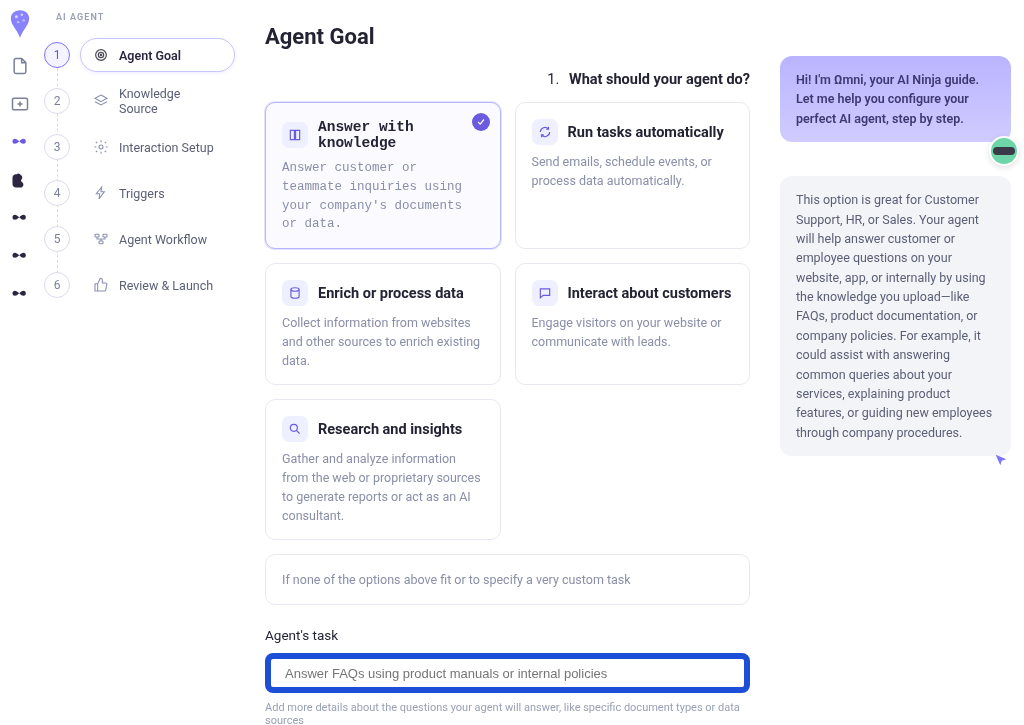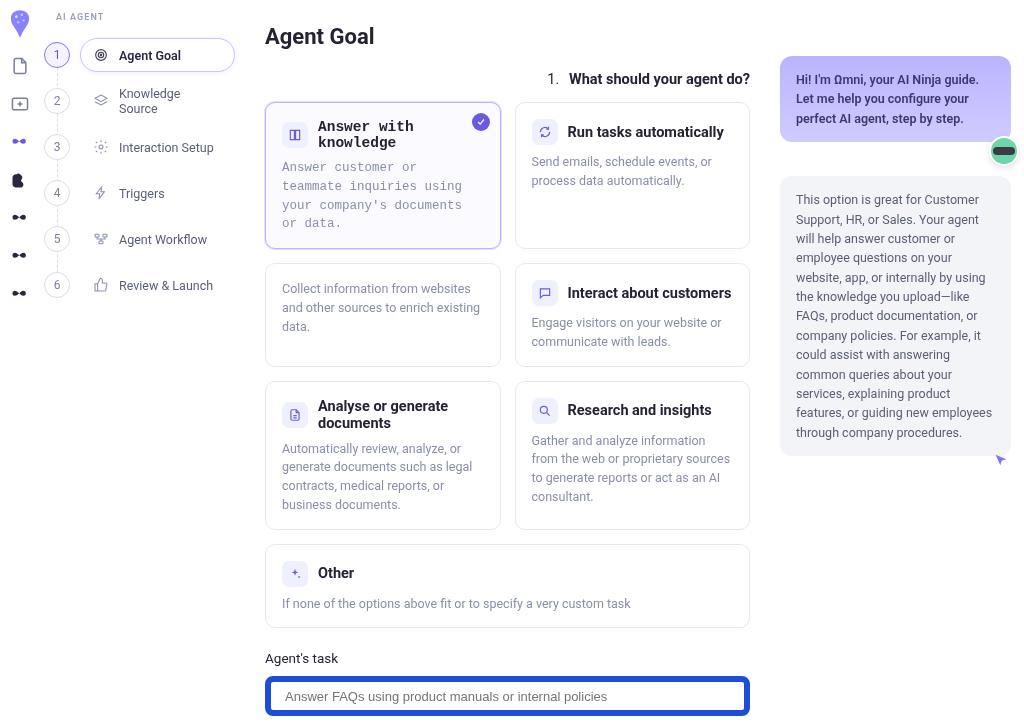--- a/index.html
+++ b/index.html
@@ -234,71 +234,59 @@
                 <path d="M4 12a8 8 0 0 1 14-5M20 12a8 8 0 0 1-14 5"></path>
                 <path d="M18 3v4h-4M6 21v-4h4"></path>
               </svg>
             </div>
           <div class="card-title">Run tasks automatically</div>
         </div>
         <div class="card-desc">Send emails, schedule events, or process data automatically.</div>
       </div>
 
       <div class="card">
+        <div class="card-head">
+          <div class="card-icon">
+              <svg width="14" height="14" viewBox="0 0 24 24" fill="none" stroke="currentColor" stroke-width="2">
+                <ellipse cx="12" cy="6" rx="7" ry="3"></ellipse>
+                <path d="M5 6v12c0 1.7 3.1 3 7 3s7-1.3 7-3V6"></path>
+              </svg>
+            </div>
+          <div class="card-title">Enrich or process data</div>
+        </div>
         <div class="card-desc">Collect information from websites and other sources to enrich existing data.</div>
       </div>
 
       <div class="card">
         <div class="card-head">
           <div class="card-icon">
               <svg width="14" height="14" viewBox="0 0 24 24" fill="none" stroke="currentColor" stroke-width="2">
                 <path d="M4 5h16v11H9l-5 4V5z"></path>
               </svg>
             </div>
           <div class="card-title">Interact about customers</div>
         </div>
         <div class="card-desc">Engage visitors on your website or communicate with leads.</div>
       </div>
 
-      <div class="card">
-        <div class="card-head">
-          <div class="card-icon">
-              <svg width="14" height="14" viewBox="0 0 24 24" fill="none" stroke="currentColor" stroke-width="2">
-                <path d="M14 3H7a2 2 0 0 0-2 2v14a2 2 0 0 0 2 2h10a2 2 0 0 0 2-2V8z"></path>
-                <path d="M14 3v5h5M9 13h6M9 17h6"></path>
-              </svg>
-            </div>
-          <div class="card-title">Analyse or generate documents</div>
-        </div>
-        <div class="card-desc">Automatically review, analyze, or generate documents such as legal contracts, medical reports, or business documents.</div>
-      </div>
 
       <div class="card">
         <div class="card-head">
           <div class="card-icon">
               <svg width="14" height="14" viewBox="0 0 24 24" fill="none" stroke="currentColor" stroke-width="2">
                 <circle cx="10" cy="10" r="6"></circle>
                 <path d="M20 20l-5-5"></path>
               </svg>
             </div>
           <div class="card-title">Research and insights</div>
         </div>
         <div class="card-desc">Gather and analyze information from the web or proprietary sources to generate reports or act as an AI consultant.</div>
       </div>
 
       <div class="card card-other">
-        <div class="card-head">
-          <div class="card-icon">
-              <svg width="14" height="14" viewBox="0 0 24 24" fill="currentColor">
-                <path d="M12 3l1.5 4.5L18 9l-4.5 1.5L12 15l-1.5-4.5L6 9l4.5-1.5z"></path>
-                <circle cx="19" cy="17" r="1.5"></circle>
-              </svg>
-            </div>
-          <div class="card-title">Other</div>
-        </div>
         <div class="card-desc">If none of the options above fit or to specify a very custom task</div>
       </div>
 
     </div>
 
     <div class="agent-task-label">Agent's task</div>
     <input class="task-input" placeholder="Answer FAQs using product manuals or internal policies" style="">
     <div class="task-hint">Add more details about the questions your agent will answer, like specific document types or data sources</div>
 
     

